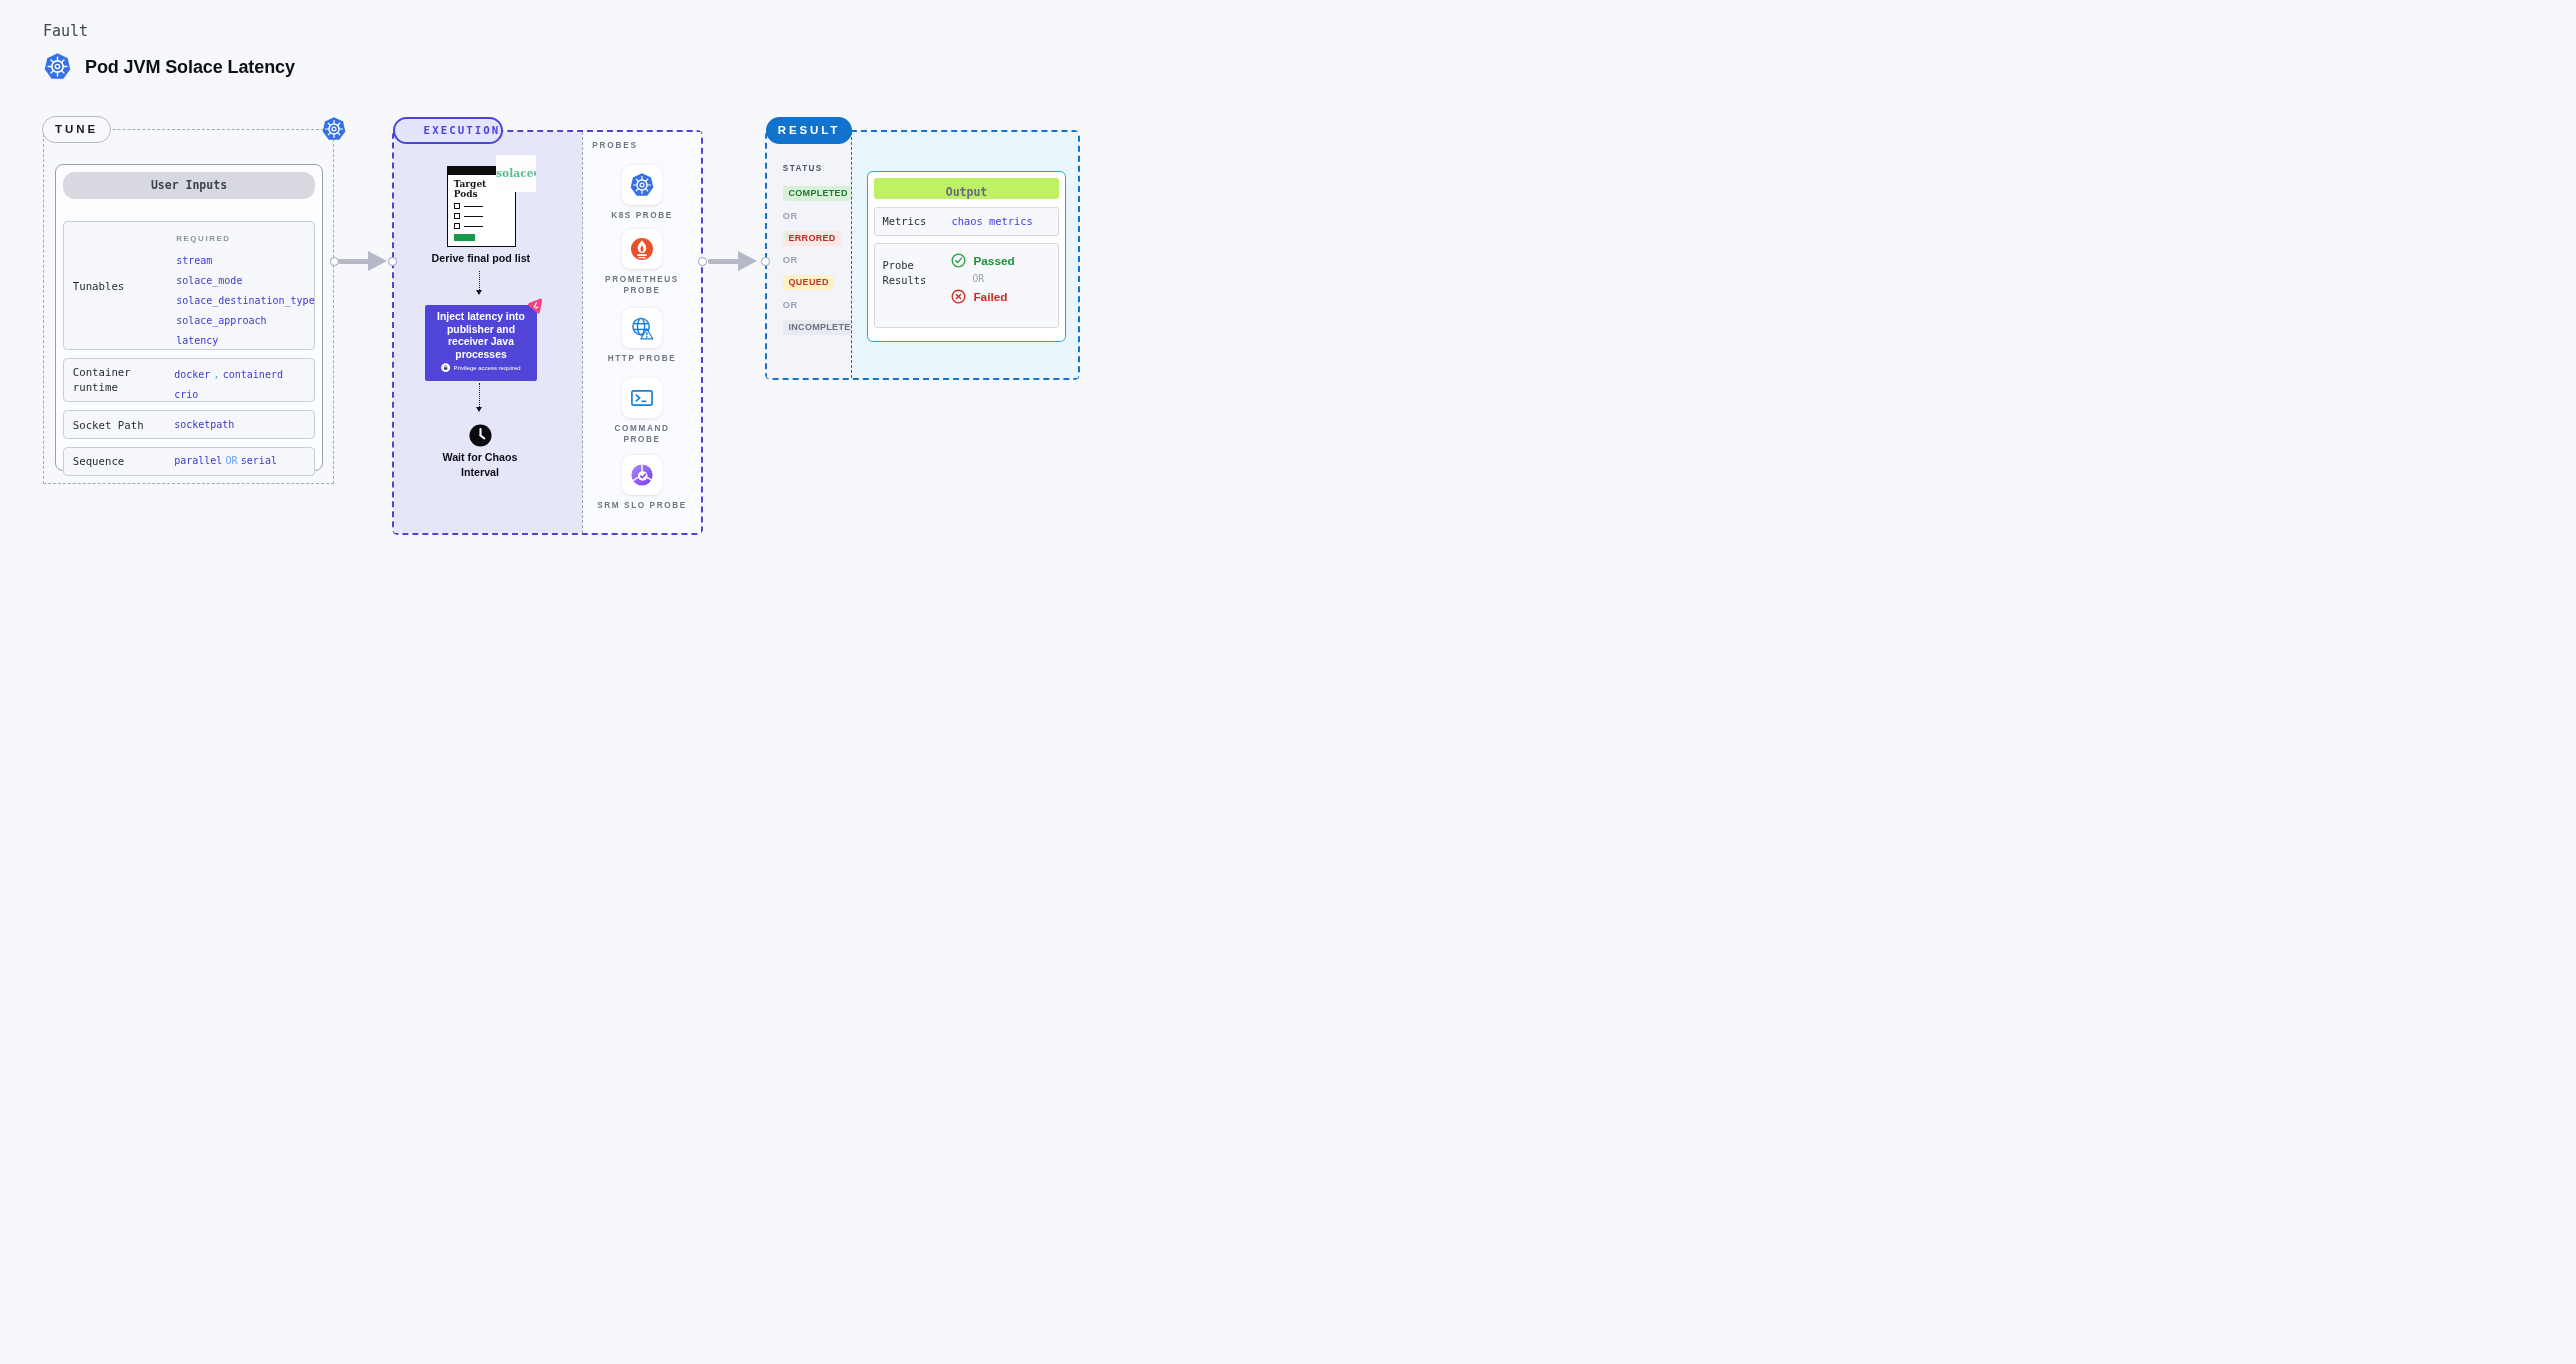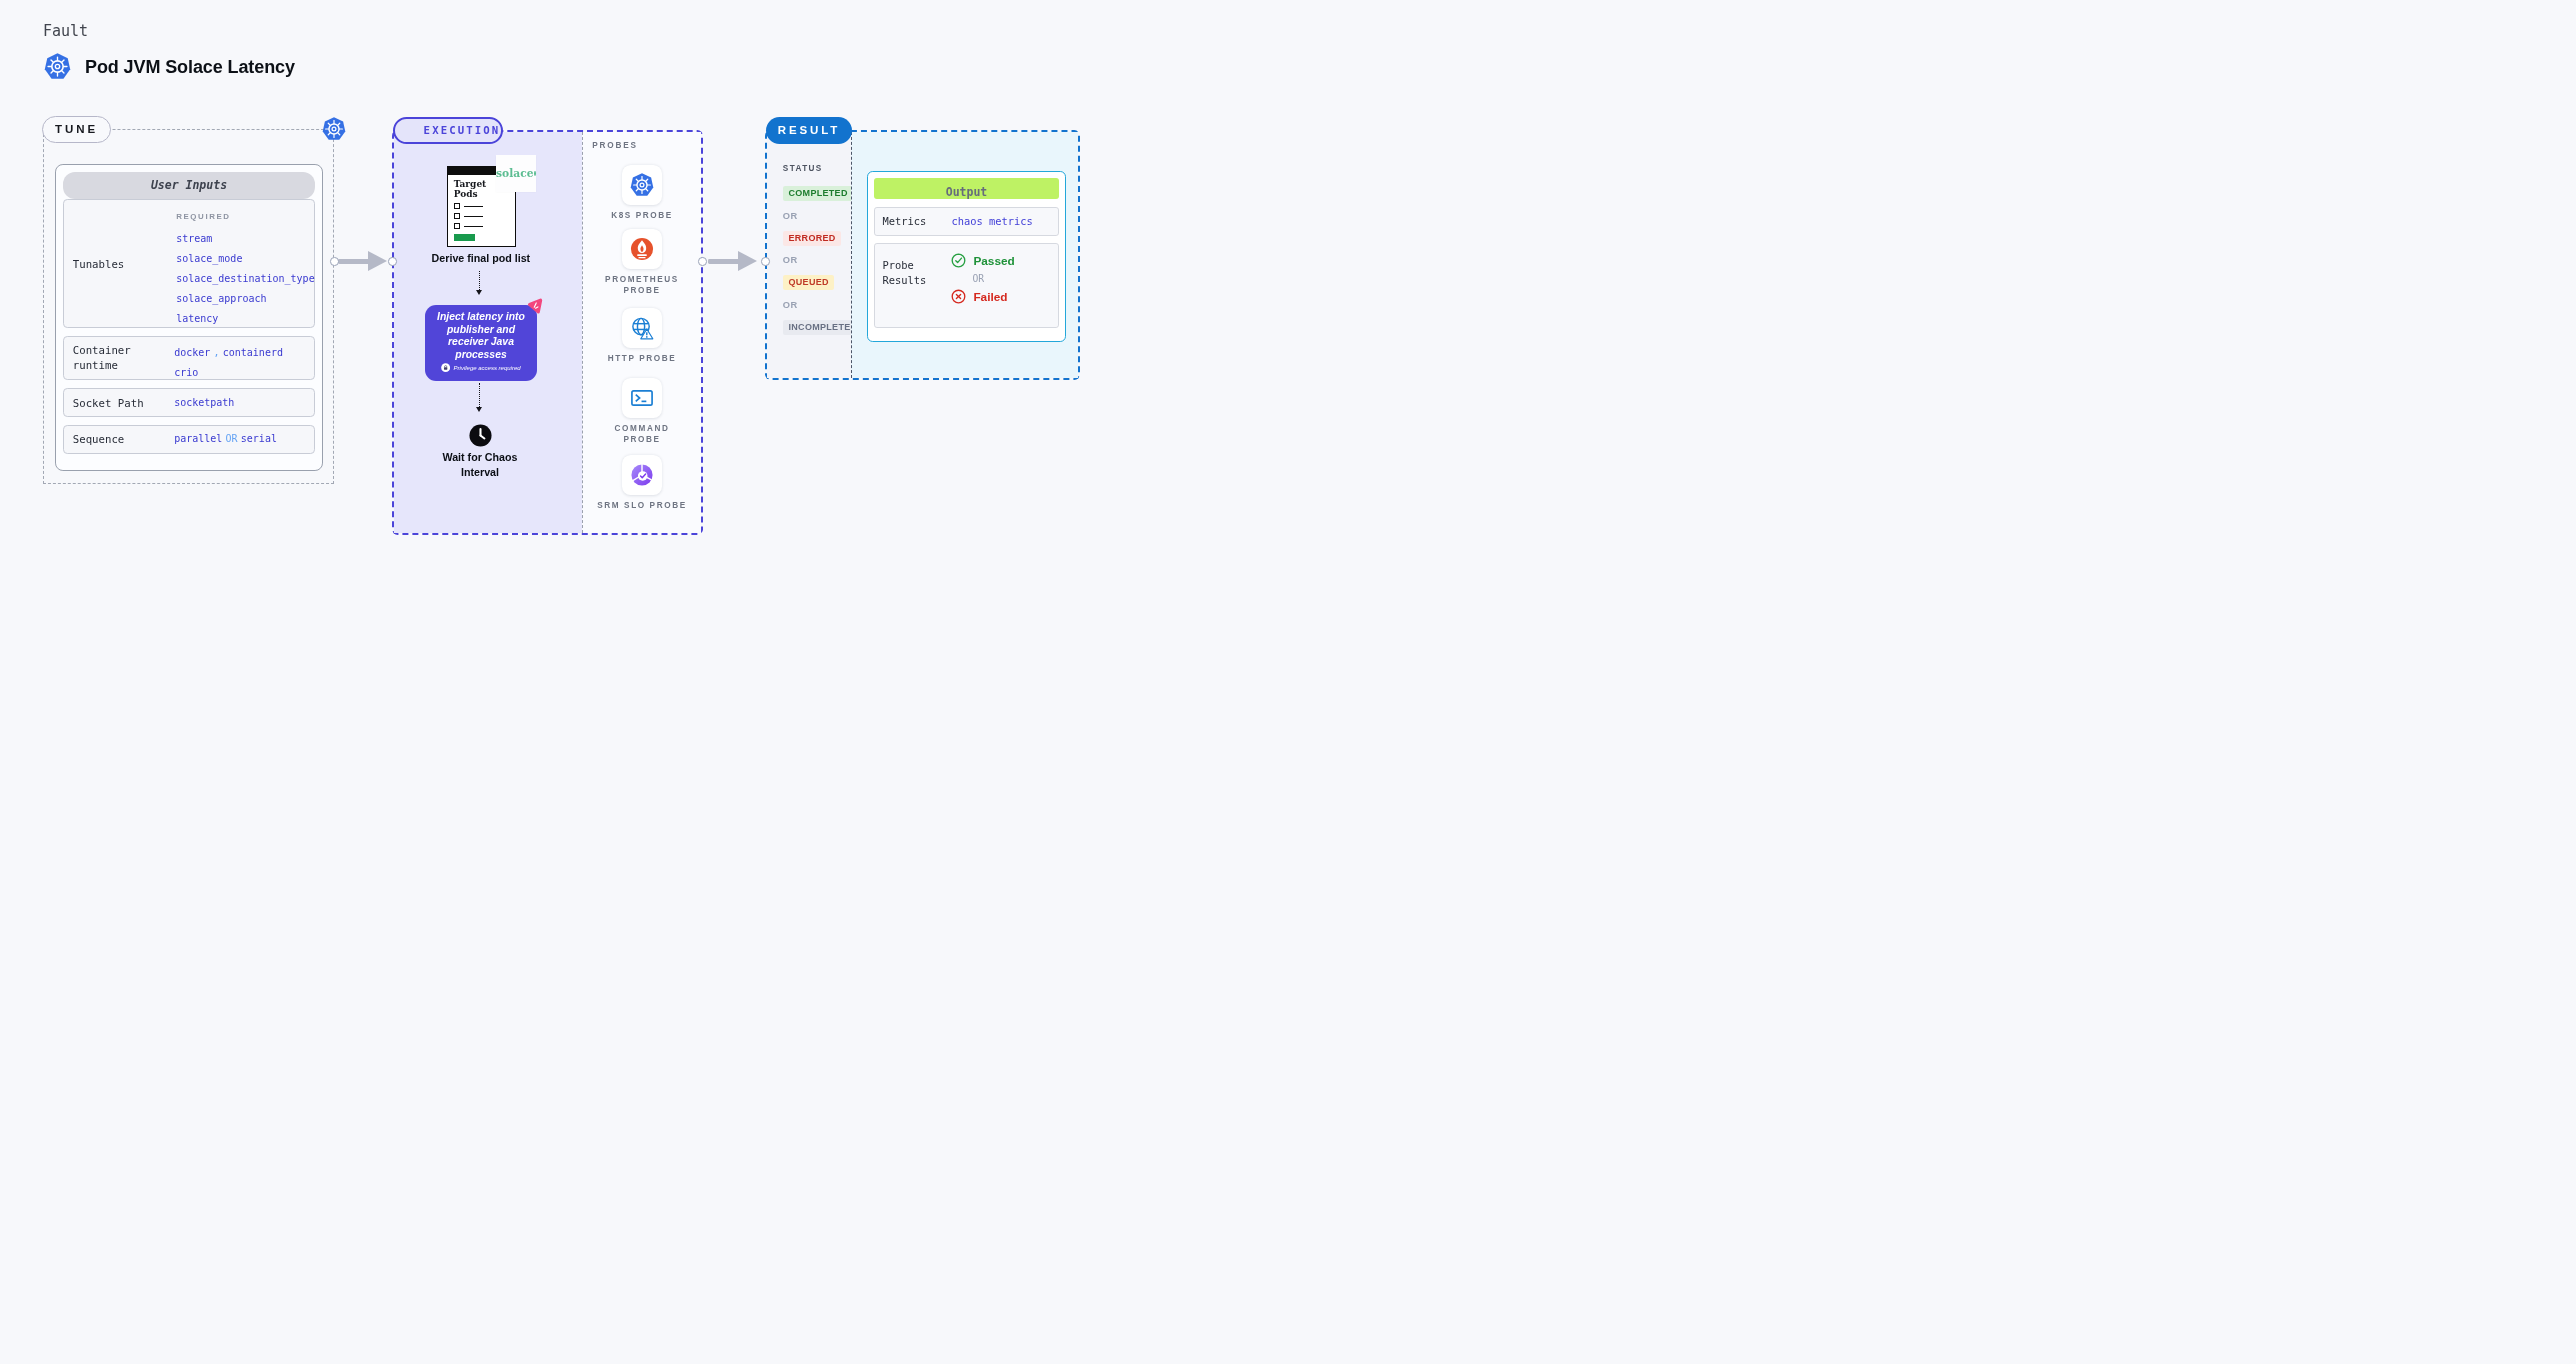--- a/index.html
+++ b/index.html
@@ -22,22 +22,22 @@
   .pill-exec{left:393px;top:117px;width:110px;height:26.5px;background:#e4e4fa;border:2.1px solid #4b44d9;color:#4b44d9;
              font-family:"DejaVu Sans Mono","Liberation Mono",monospace;font-size:10.7px;letter-spacing:2.1px;padding-left:28px;}
   .pill-result{left:766px;top:117px;width:86px;height:26.5px;background:#1273ce;border:none;color:#fff;}
 
   
   .tune-box{position:absolute;left:43px;top:129px;width:291px;height:355px;border:1.4px dashed #a2a8b4;}
   .tune-k8s{position:absolute;left:322px;top:117px;width:24px;height:24px;z-index:6;}
   .ui-card{position:absolute;left:55px;top:164px;width:268px;height:307px;background:#fcfdff;
            border:1.4px solid #99a0ad;border-radius:7.9px;padding:7.2px;}
   .ui-header{height:26.5px;background:#d8d9e0;border-radius:12px;line-height:26.5px;text-align:center;
-             font-weight:700;font-size:11.5px;color:#3d424e;margin-bottom:0;
-             font-family:"DejaVu Sans Mono","Liberation Mono",monospace;font-style:italic;}
+             font-weight:700;font-size:11.5px;color:#3d424e;margin-bottom:22px;
+             font-family:"DejaVu Sans Mono","Liberation Mono",monospace;}
   .ui-row{position:relative;background:#f6f7fa;border:0.7px solid #c8ccd6;border-radius:4.3px;}
   .ui-row .rlabel{position:absolute;left:8.6px;font-size:10.7px;color:#272c37;line-height:15px;
                   font-family:"DejaVu Sans Mono","Liberation Mono",monospace;}
   .row-tunables{height:129px;margin-bottom:7.9px;}
   .row-cr{height:44px;margin-bottom:8.6px;}
   .row-sp{height:29px;margin-bottom:7.9px;padding-left:28px;}
   .row-seq{height:29px;}
   .req-tag{position:absolute;left:112px;top:12px;font-size:7.9px;font-weight:700;letter-spacing:1.6px;color:#8e94a2;}
   .tun-vals{position:absolute;left:112px;top:29px;}
   .tun-vals div{font-size:10px;color:#3a3ad0;line-height:20px;white-space:nowrap;
@@ -67,22 +67,22 @@
   .pods-title{position:absolute;left:5.7px;top:11.5px;width:46px;font-weight:700;font-size:9px;line-height:10.7px;color:#16181d;
               font-family:"DejaVu Serif","Liberation Serif",serif;}
   .chk-row{position:absolute;left:5.7px;display:flex;align-items:center;gap:4.3px;}
   .chk-box{width:6.4px;height:6.4px;border:1.1px solid #111;}
   .chk-line{width:18.6px;height:1.4px;background:#111;}
   .pods-btn{position:absolute;left:5.7px;bottom:5px;width:21.5px;height:7.2px;background:#189a4d;}
   .derive-label{position:absolute;left:7.9px;top:120px;width:158px;text-align:center;font-weight:700;font-size:10.7px;color:#0b0e14;}
   .dotline{position:absolute;width:0;border-left:1.4px dotted #15151a;z-index:1;}
   .dothead{position:absolute;width:0;height:0;border-left:3.6px solid transparent;border-right:3.6px solid transparent;
            border-top:5px solid #15151a;z-index:1;}
-  .inject-box{position:absolute;left:31px;top:173px;width:112px;height:76px;background:#5145d8;border-radius:11px;
-              z-index:2;text-align:center;padding:6.4px 5.7px 0 5.7px;font-style:italic;}
+  .inject-box{position:absolute;left:31px;top:173px;width:112px;height:76px;background:#5145d8;border-radius:2px;
+              z-index:2;text-align:center;padding:6.4px 5.7px 0 5.7px;}
   .inject-text{color:#fff;font-weight:700;font-size:10.4px;line-height:12.5px;}
   .priv-row{margin-top:2.1px;display:flex;align-items:center;justify-content:center;gap:2.9px;}
   .priv-row svg{width:9.3px;height:9.3px;}
   .priv-text{color:#fff;font-size:6px;font-weight:400;}
   .chaos-ic{position:absolute;left:133px;top:166px;width:16.5px;height:16.5px;z-index:3;}
   .clock-ic{position:absolute;left:75px;top:292px;width:23px;height:23px;}
   .wait-label{position:absolute;left:43px;top:318px;width:86px;text-align:center;font-weight:700;font-size:10.7px;
               line-height:15px;color:#0b0e14;}
 
   

